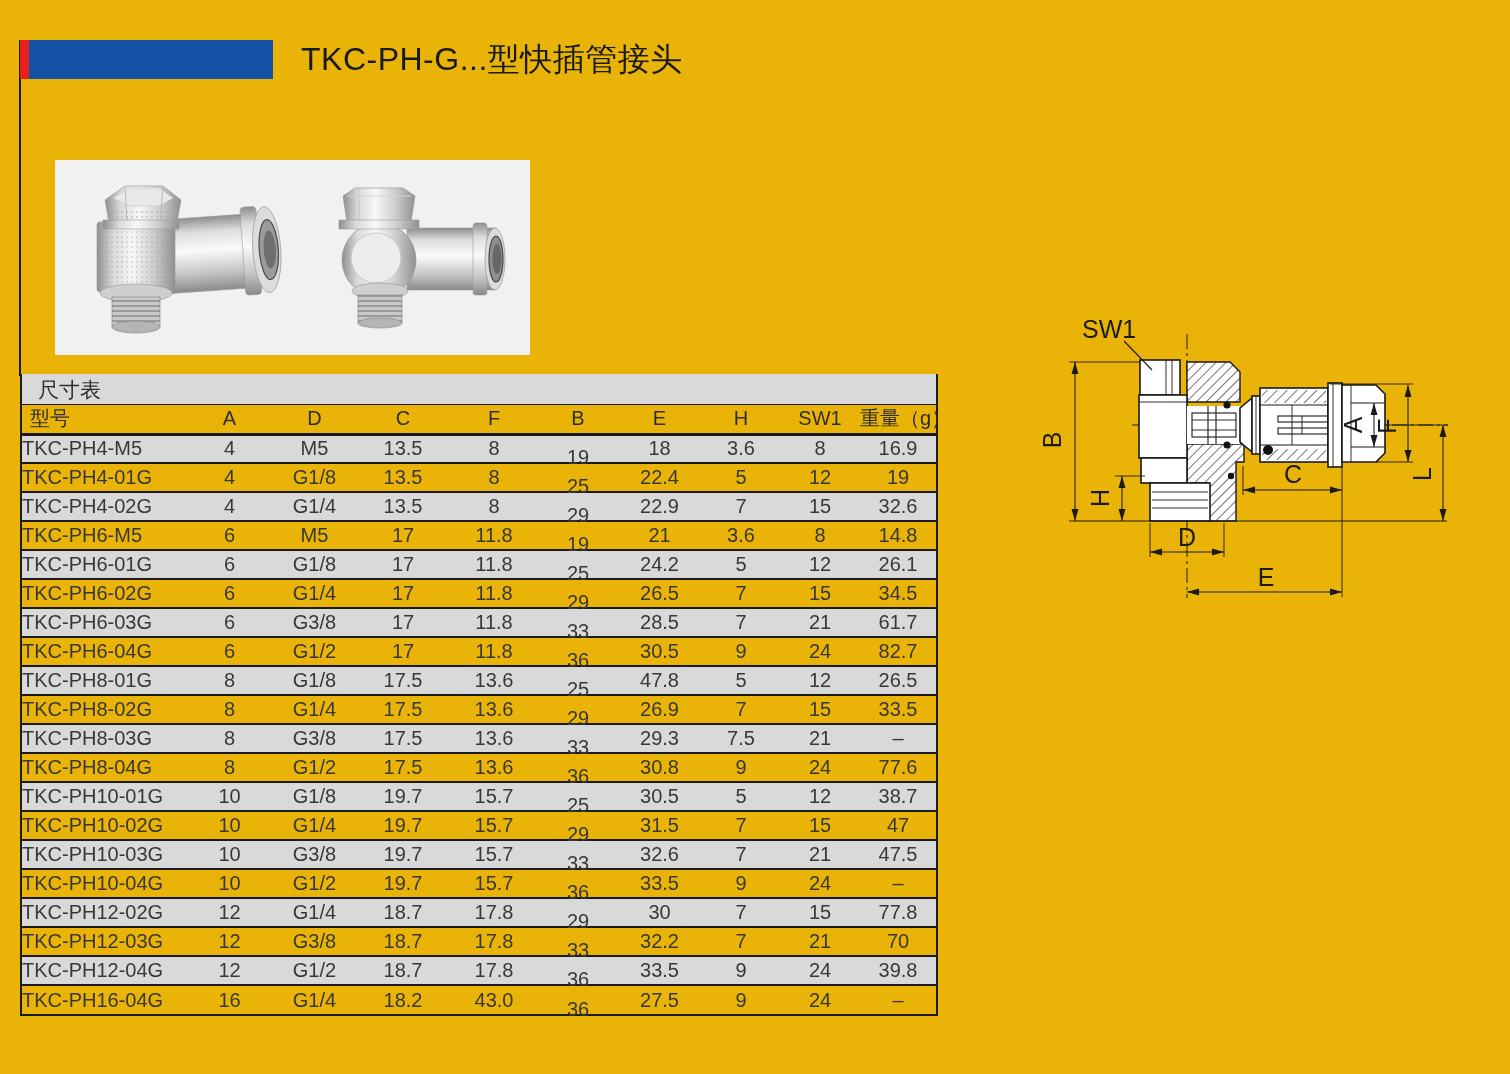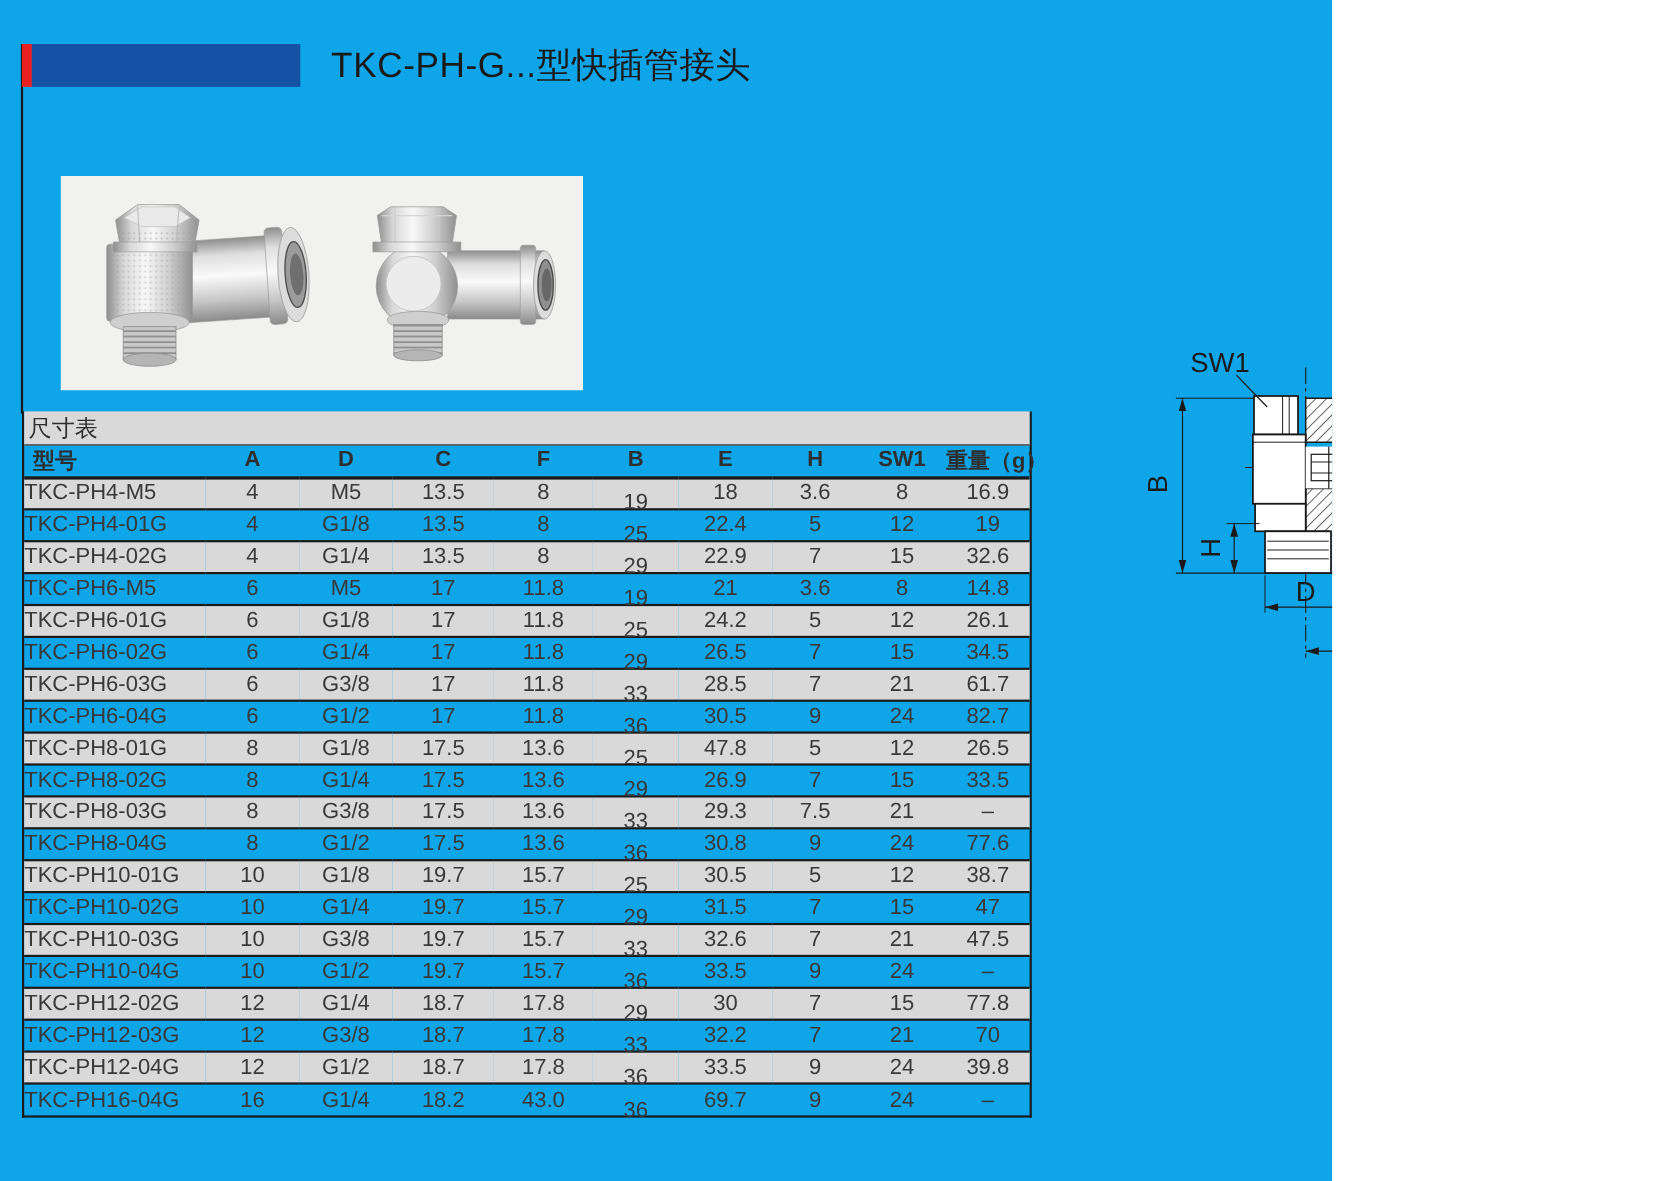--- a/index.html
+++ b/index.html
@@ -6,21 +6,21 @@
     --accent-red:#e8201f;
     --accent-blue:#1551a5;
     --row-shade:#d9d9d9;
     --photo-bg:#f1f1ef;
     --line:#1a1a1a;
     --text:#333333;
   }
   *{margin:0;padding:0;box-sizing:border-box;}
   html,body{background:#ffffff;}
   body{font-family:"Liberation Sans",sans-serif;color:var(--text);}
-  .page{position:relative;width:1211px;height:1074px;background:#0ea5e9;overflow:hidden;}
+  .page{position:relative;width:1510px;height:1074px;background:#eab308;overflow:hidden;}
 
   
   .left-rule{position:absolute;left:19px;top:40px;width:2px;height:336px;background:var(--line);}
 
   
   .header-bar{position:absolute;left:20px;top:40px;width:253px;height:39px;display:flex;}
   .accent-red{width:9px;height:100%;background:var(--accent-red);}
   .accent-blue{flex:1;height:100%;background:var(--accent-blue);}
 
   .page-title{
@@ -34,25 +34,25 @@
   
   .table-wrap{
     position:absolute;left:20px;top:374px;width:918px;
     border-left:2px solid var(--line);
     border-right:2px solid var(--line);
     border-bottom:2px solid var(--line);
   }
   .table-caption{
     height:31px;line-height:32px;background:var(--row-shade);
     border-bottom:1px solid var(--line);
-    font-size:21px;color:#2e2e2e;padding-left:4px;
+    font-size:21px;color:#2e2e2e;padding-left:16px;
   }
   table.size{width:100%;border-collapse:collapse;table-layout:fixed;}
   table.size th{
-    height:29px;font-weight:700;font-size:20px;color:#2e2e2e;
+    height:29px;font-weight:400;font-size:20px;color:#2e2e2e;
     border-bottom:3px solid var(--line);text-align:center;vertical-align:middle;white-space:nowrap;margin-left:24px;
   }
   table.size th.col-model{text-align:left;padding-left:8px;}
   table.size td{
     height:29px;font-size:20px;color:#383838;text-align:center;vertical-align:middle;
     border-top:2px solid var(--line);white-space:nowrap;padding:0;
   }
   table.size tbody tr:first-child td{border-top:0;}
   table.size tbody tr:nth-child(odd){background:var(--row-shade);}
   table.size td.col-model{text-align:left;padding-left:0;}
@@ -406,21 +406,21 @@
             <td><span>24</span></td>
             <td><span>39.8</span></td>
           </tr>
           <tr>
             <td class="col-model"><span>TKC-PH16-04G</span></td>
             <td><span>16</span></td>
             <td><span>G1/4</span></td>
             <td><span>18.2</span></td>
             <td><span>43.0</span></td>
             <td class="col-b"><span>36</span></td>
-            <td><span>69.7</span></td>
+            <td><span>27.5</span></td>
             <td><span>9</span></td>
             <td><span>24</span></td>
             <td><span>–</span></td>
           </tr>
         </tbody>
     </table>
   </div>
 
   <svg class="drawing" viewBox="0 0 470 330" xmlns="http://www.w3.org/2000/svg">
     <defs>

